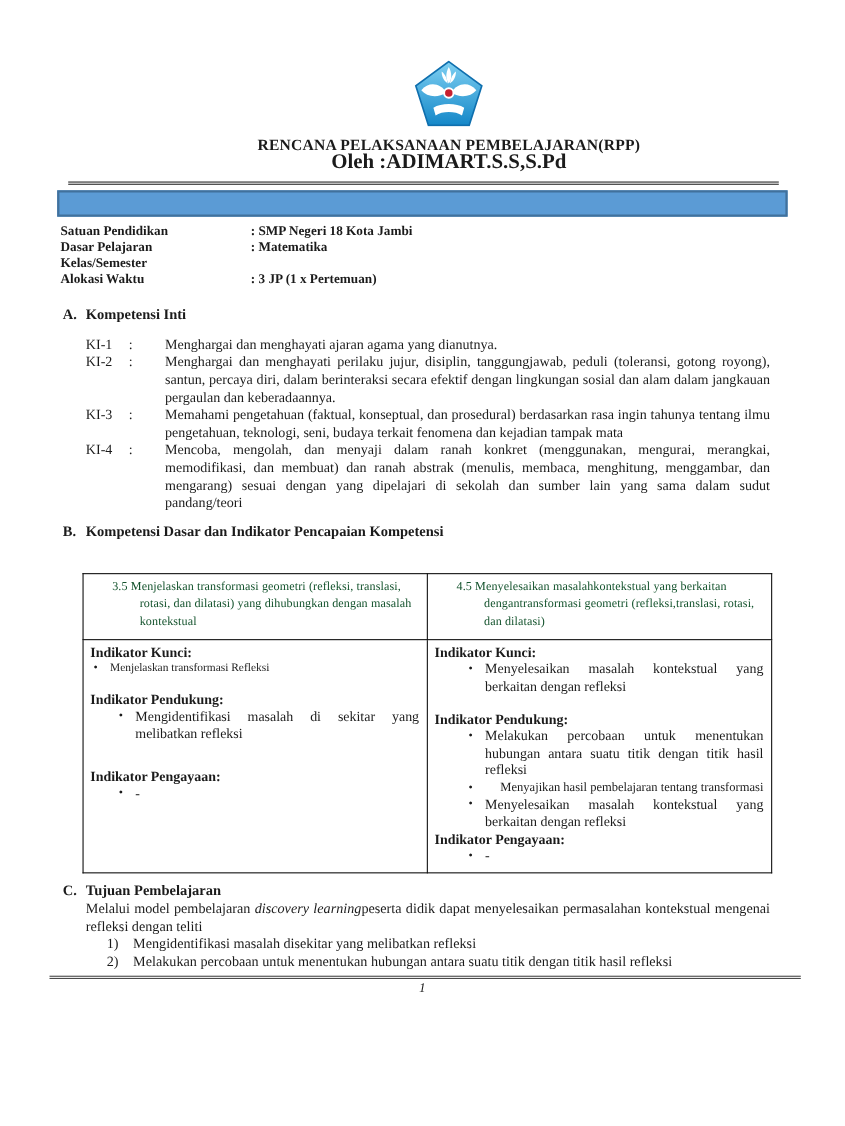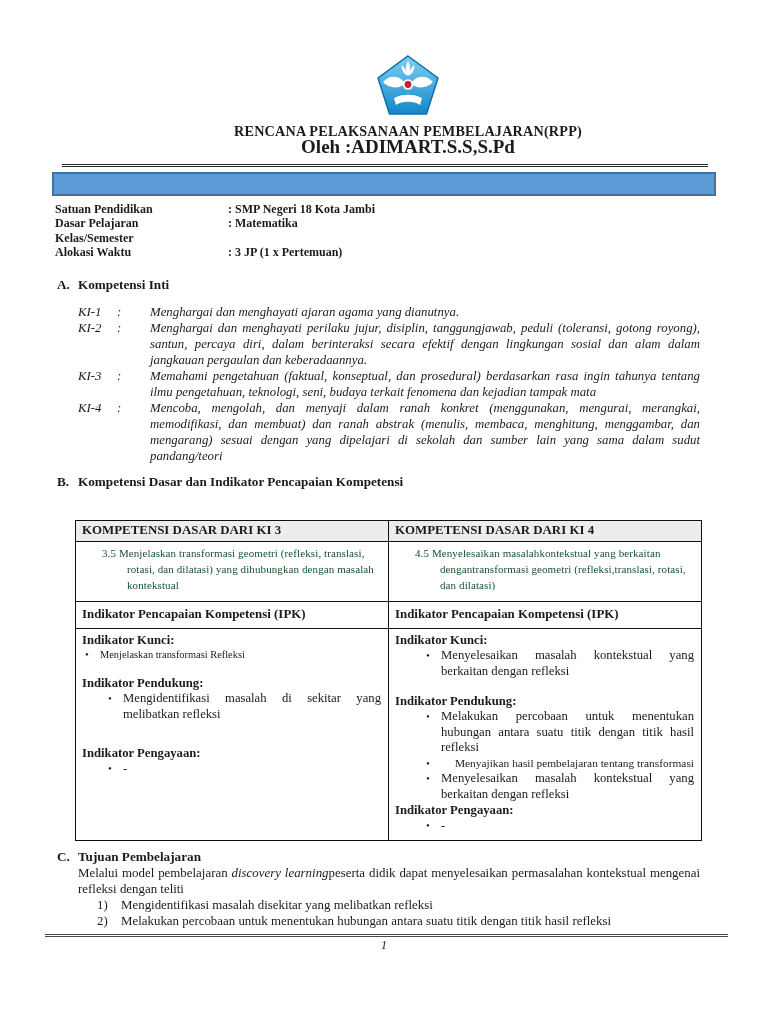--- a/index.html
+++ b/index.html
@@ -25,21 +25,21 @@
   .info-row { display:flex; font-size:12px; font-weight:bold; line-height:14.4px; }
   .info-label { width:173px; }
   .info-value { flex:1; }
   
   .sec-head { display:flex; font-size:13.2px; font-weight:bold; }
   .sec-head .letter { width:21px; }
   .sec-a-head { margin:17px 0 0 57px; }
   .sec-b-head { margin:10px 0 0 57px; }
   .sec-c-head { margin:8px 0 0 57px; }
   
-  .ki-list { margin:11px 68px 0 78px;font-style:italic; }
+  .ki-list { margin:11px 68px 0 78px; }
   .ki-row { display:grid; grid-template-columns:39px 33px 1fr; font-size:12.8px; line-height:16px; }
   .ki-text { text-align:justify; }
   
   .kd-table { margin:30px 0 0 75px; width:627px; border-collapse:collapse; table-layout:fixed; }
   .kd-table td,.kd-table th { border:1.6px solid #111; vertical-align:top; }
   .kd-table th {
     background:#ededed; text-align:left; font-size:12.9px; font-weight:bold;
     padding:2px 6px 3px 6px;
   }
   td.kd-cell { padding:3px 6px 8px 2px; }
@@ -150,35 +150,27 @@
   </section>
 
   <section>
     <div class="sec-head sec-b-head">
       <span class="letter">B.</span>
       <span>Kompetensi Dasar  dan Indikator Pencapaian Kompetensi</span>
     </div>
 
     <table class="kd-table">
       <tbody>
-          <tr>
-        <th>KOMPETENSI DASAR DARI KI 3</th>
-        <th>KOMPETENSI DASAR DARI KI 4</th>
-      </tr>
       <tr>
         <td class="kd-cell">
           <p class="kd-text">3.5 Menjelaskan transformasi geometri (refleksi, translasi, rotasi, dan dilatasi) yang dihubungkan dengan masalah kontekstual</p>
         </td>
         <td class="kd-cell">
           <p class="kd-text">4.5 Menyelesaikan masalahkontekstual yang berkaitan dengantransformasi geometri (refleksi,translasi, rotasi, dan dilatasi)</p>
         </td>
-      </tr>
-      <tr>
-        <td class="ipk-cell">Indikator Pencapaian Kompetensi (IPK)</td>
-        <td class="ipk-cell">Indikator Pencapaian Kompetensi (IPK)</td>
       </tr>
       <tr>
         <td class="ind-cell">
           <div class="ind-head">Indikator Kunci:</div>
           <div class="list-kunci-left">
             <div class="ind-li">
               <span class="blt">•</span>
               <span>Menjelaskan transformasi Refleksi</span>
             </div>
           </div>

